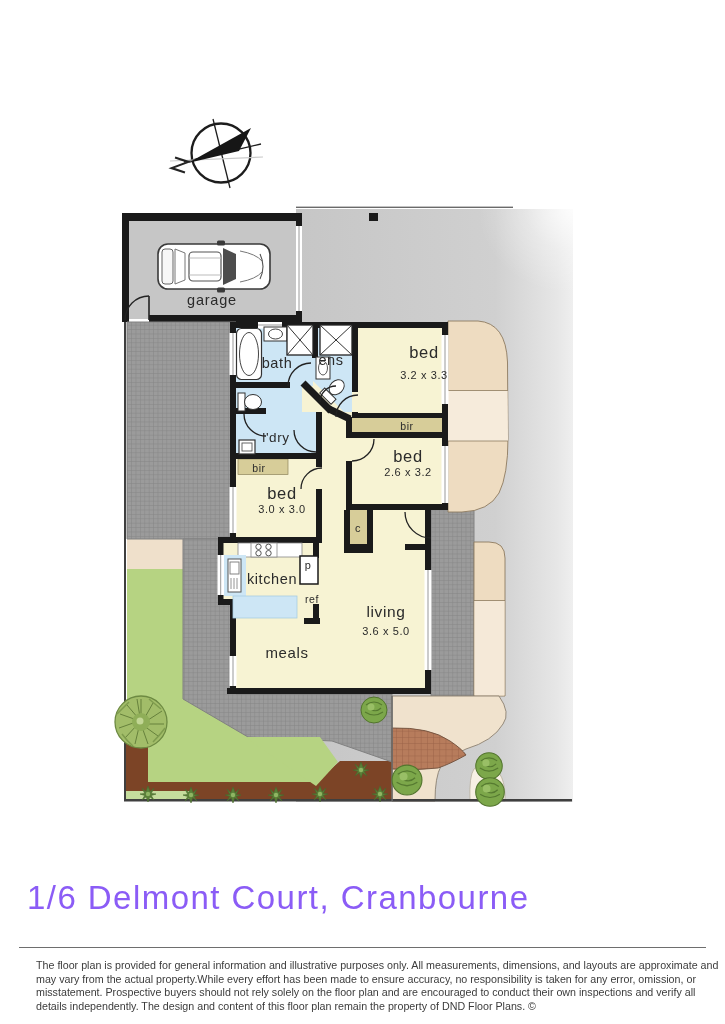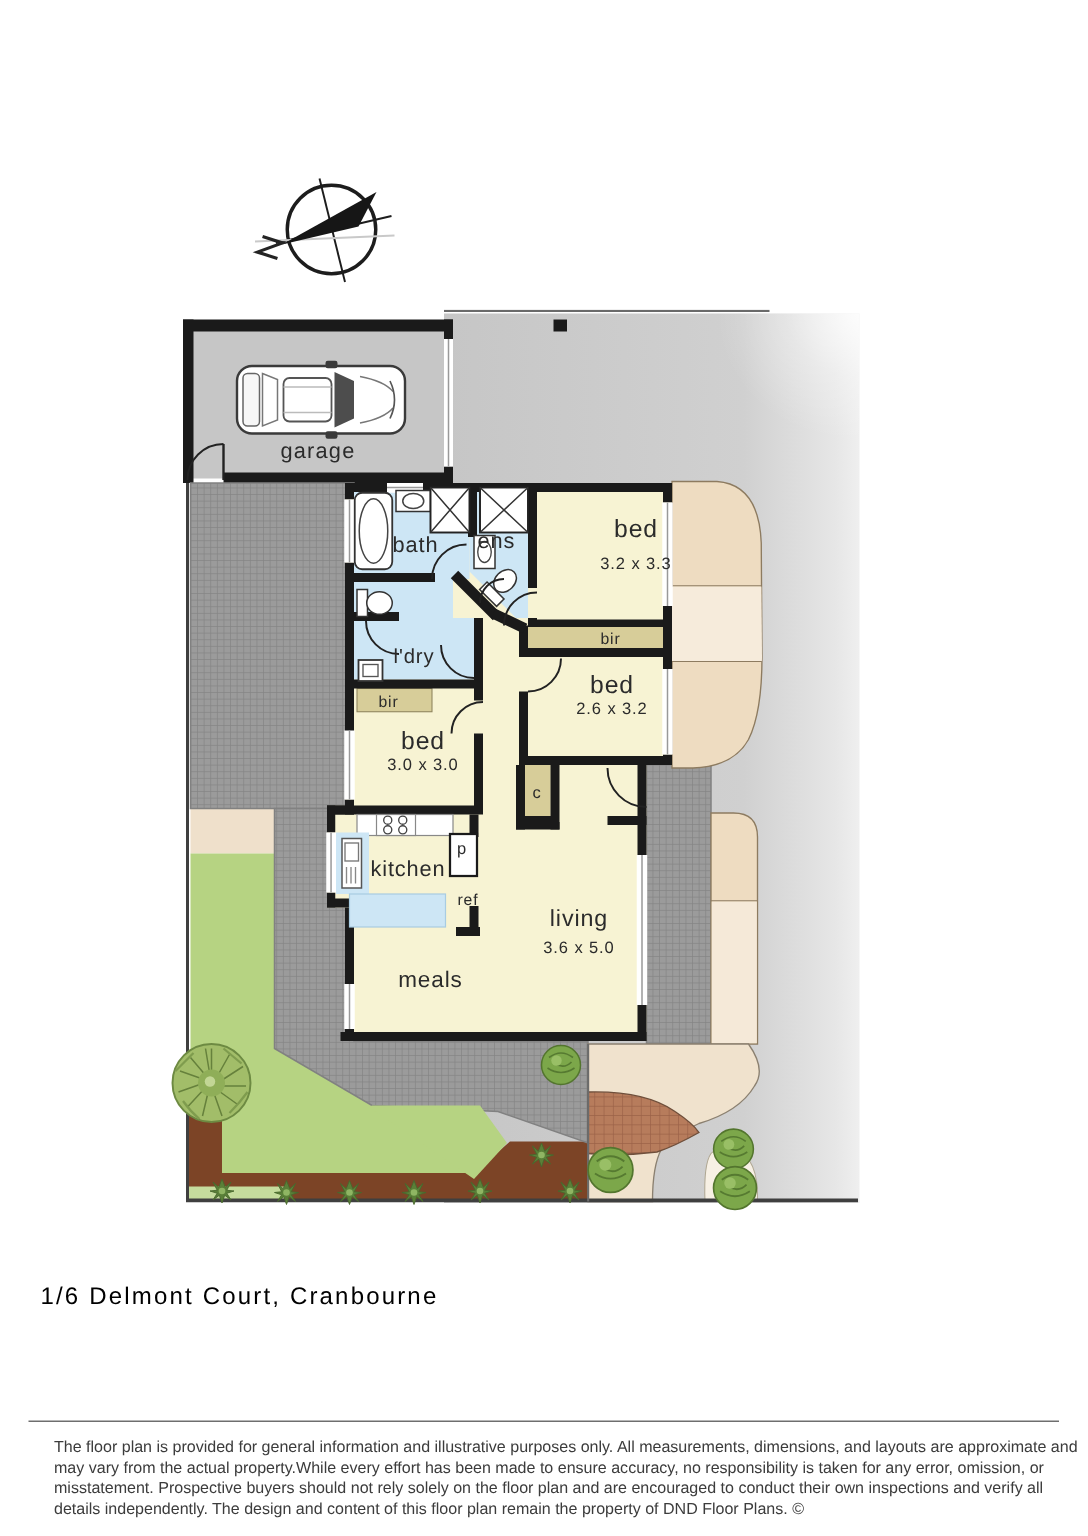--- a/index.html
+++ b/index.html
@@ -1,18 +1,18 @@
 <!DOCTYPE html>
 <html><head>
 <meta charset="utf-8">
 <style>
 html,body{margin:0;padding:0;background:#fff;width:725px;height:1024px;overflow:hidden;
 font-family:"Liberation Sans",sans-serif;}
 #plan{position:absolute;left:0;top:0;}
-.ttl{position:absolute;left:27px;top:856px;font-size:16px;color:#000000;letter-spacing:1.45px;}
+.ttl{position:absolute;left:27px;top:879px;font-size:33px;color:#8b5cf6;letter-spacing:1.45px;}
 .rule{position:absolute;left:19px;top:946.5px;width:687px;height:1.6px;background:#6e6e6e;}
 .disc{position:absolute;left:36px;top:959px;width:692px;font-size:10.7px;line-height:13.7px;color:#3c3c3c;}
 </style>
 </head>
 <body>
 <svg id="plan" width="725" height="1024" viewBox="0 0 725 1024">
 <defs>
 <pattern id="tl" width="4.4" height="4.4" patternUnits="userSpaceOnUse">
 <rect width="4.4" height="4.4" fill="#9b9b9b"></rect>
 <path d="M0,4.4H4.4M4.4,0V4.4" stroke="#848484" stroke-width="0.9" fill="none"></path>

